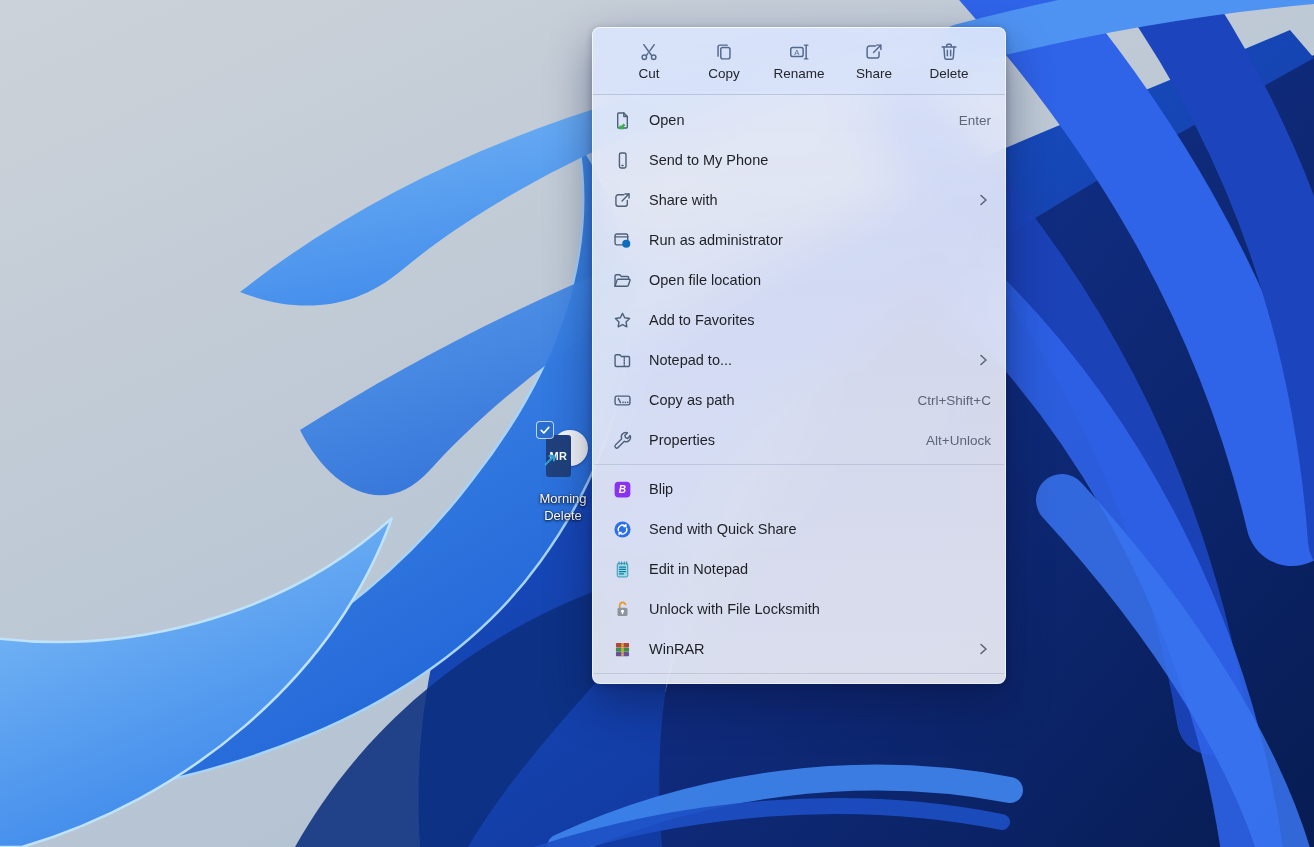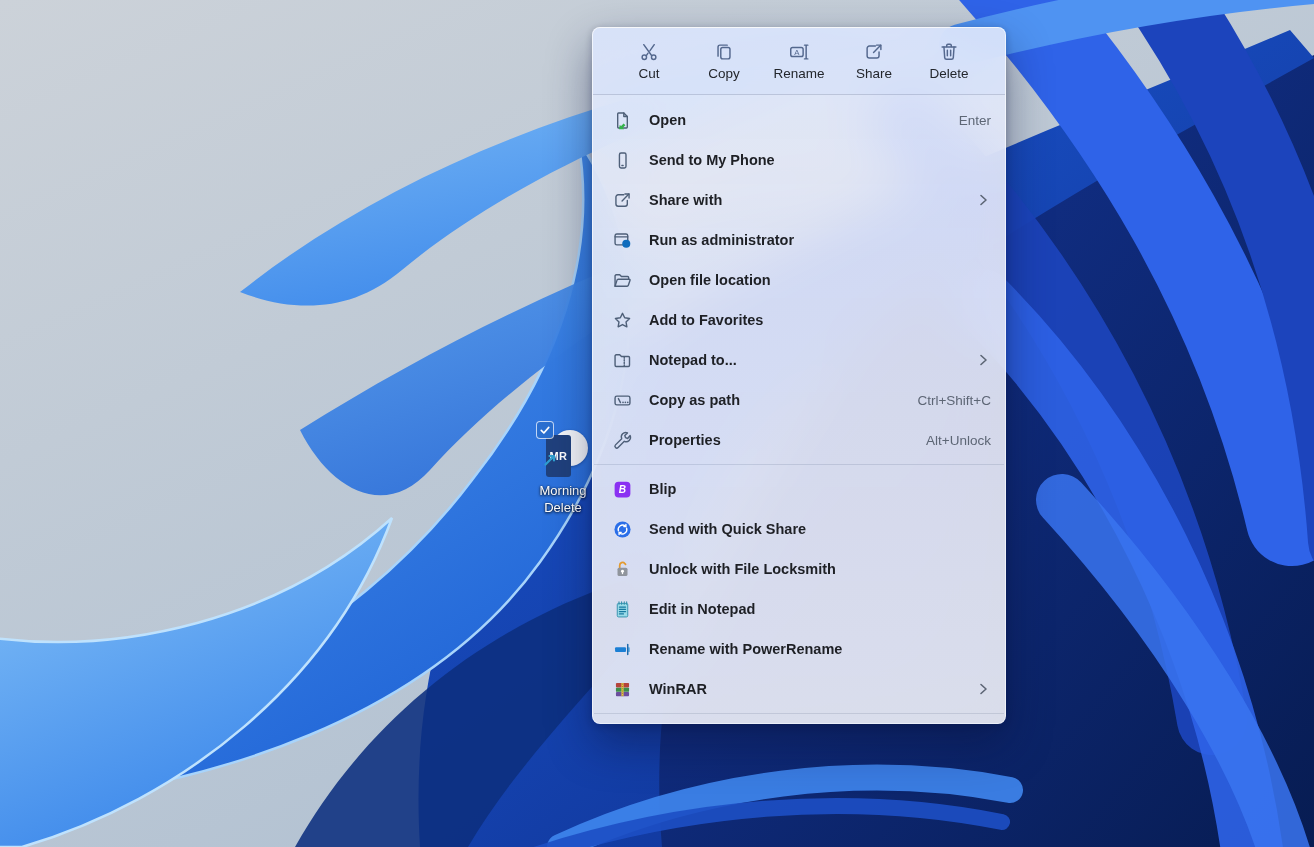--- a/index.html
+++ b/index.html
@@ -13,21 +13,21 @@
 
   
   .desktop-icon{position:absolute;left:527px;top:427px;width:72px;text-align:center;cursor:default;}
   .di-art{position:relative;width:46px;height:44px;margin:0 auto;}
   .di-blob{position:absolute;left:12px;top:3px;width:36px;height:36px;border-radius:50%;background:#f5f7fa;box-shadow:0 1px 3px rgba(0,20,60,.35);}
   .di-tile{position:absolute;left:6px;top:8px;width:25px;height:42px;background:#20417d;border-radius:3px;
     color:#fff;font-weight:bold;font-size:11px;display:flex;align-items:center;justify-content:center;letter-spacing:.5px;}
   .di-check{position:absolute;left:-3px;top:-5px;width:16px;height:16px;background:#2a6fd0;border-radius:3px;
     display:flex;align-items:center;justify-content:center;box-shadow:0 0 0 1px rgba(255,255,255,.7);}
   .di-arrow{position:absolute;left:3px;top:24px;width:16px;height:16px;}
-  .di-label{margin-top:12px;color:#fff;font-size:13px;line-height:1.3;
+  .di-label{margin-top:20px;color:#fff;font-size:13px;line-height:1.3;
     text-shadow:0 1px 3px rgba(0,0,0,.9),0 0 2px rgba(0,0,0,.55);}
 
   
   .context-menu{
     position:absolute;left:592px;top:27px;width:414px;
     border-radius:8px;overflow:hidden;
     background:linear-gradient(180deg, rgba(223,231,250,.92), rgba(232,233,243,.9) 32%, rgba(236,237,244,.92));
     backdrop-filter:blur(26px) saturate(150%);
     border:1px solid rgba(255,255,255,.6);
     box-shadow:0 20px 45px rgba(8,18,60,.45), 0 2px 8px rgba(8,18,60,.25);
@@ -47,21 +47,21 @@
   .menu-sections{padding:5px 0 5px 0;}
   .menu-section{padding:0;}
   .menu-separator{height:1px;background:rgba(70,84,120,.16);margin:4px 1px;}
   .menu-row{
     height:40px;margin:0 5px;border-radius:4px;
     display:flex;align-items:center;padding:0 9px 0 14px;box-sizing:border-box;
   }
   .menu-row.highlighted,.menu-row:hover{background:rgba(255,255,255,.55);}
   .row-icon{width:21px;height:21px;flex:0 0 21px;margin-right:16px;color:#4e5f78;}
   .row-icon svg{width:21px;height:21px;display:block;}
-  .row-label{font-size:14.5px;color:#1e2025;white-space:nowrap;font-weight:bold;}
+  .row-label{font-size:14.5px;color:#1e2025;white-space:nowrap;}
   .row-right{margin-left:auto;display:flex;align-items:flex-start;gap:6px;}
   .row-shortcut{font-size:13.5px;color:#5d6675;}
   .row-chevron{width:16px;height:16px;color:#5d6675;}
   .row-chevron svg{width:16px;height:16px;display:block;}
 </style>
 </head>
 <body>
 
 <svg class="wallpaper" viewBox="0 0 1314 847" preserveAspectRatio="none">
   <defs>
@@ -378,59 +378,45 @@
           </span>
     <span class="row-label">Send with Quick Share</span>
     <span class="row-right">
       
       
     </span>
   </div>
         <div class="menu-row">
     <span class="row-icon">
             <svg viewBox="0 0 24 24">
+              <rect x="6" y="5" width="12" height="15.5" rx="1.5" fill="#9adbe8" stroke="#2c8ca8" stroke-width="1"></rect>
+              <g stroke="#1779a0" stroke-width="1.4" stroke-linecap="round">
+                <path d="M8.5 9.2h7M8.5 11.8h7M8.5 14.4h7M8.5 17h4.6"></path>
+              </g>
+              <g stroke="#2c8ca8" stroke-width="1.2" stroke-linecap="round">
+                <path d="M8 3.3v2.6M11 3.3v2.6M14 3.3v2.6M16.8 3.3v2.6"></path>
+              </g>
+            </svg>
+          </span>
+    <span class="row-label">Edit in Notepad</span>
+    <span class="row-right">
+      
+      
+    </span>
+  </div>
+        <div class="menu-row">
+    <span class="row-icon">
+            <svg viewBox="0 0 24 24">
               <path d="M8.8 10V7.3a3.3 3.3 0 0 1 5.8-2.2l.9 1.1" stroke="#e39a2e" stroke-width="2" fill="none" stroke-linecap="round"></path>
               <rect x="6.3" y="10" width="11.4" height="9.5" rx="1.8" fill="#8f949c"></rect>
               <circle cx="12" cy="13.9" r="1.7" fill="#fff"></circle>
               <rect x="11.3" y="14.6" width="1.4" height="2.7" fill="#fff"></rect>
             </svg>
           </span>
     <span class="row-label">Unlock with File Locksmith</span>
-    <span class="row-right">
-      
-      
-    </span>
-  </div>
-        <div class="menu-row">
-    <span class="row-icon">
-            <svg viewBox="0 0 24 24">
-              <rect x="6" y="5" width="12" height="15.5" rx="1.5" fill="#9adbe8" stroke="#2c8ca8" stroke-width="1"></rect>
-              <g stroke="#1779a0" stroke-width="1.4" stroke-linecap="round">
-                <path d="M8.5 9.2h7M8.5 11.8h7M8.5 14.4h7M8.5 17h4.6"></path>
-              </g>
-              <g stroke="#2c8ca8" stroke-width="1.2" stroke-linecap="round">
-                <path d="M8 3.3v2.6M11 3.3v2.6M14 3.3v2.6M16.8 3.3v2.6"></path>
-              </g>
-            </svg>
-          </span>
-    <span class="row-label">Edit in Notepad</span>
-    <span class="row-right">
-      
-      
-    </span>
-  </div>
-        <div class="menu-row">
-    <span class="row-icon">
-            <svg viewBox="0 0 24 24">
-              <rect x="3.5" y="9.3" width="12.5" height="5.6" rx="1.2" fill="#1b7fd4"></rect>
-              <rect x="17.2" y="9.3" width="3.3" height="5.6" rx="1" fill="#6ab2e8"></rect>
-              <path d="M18 6.3v11.4" stroke="#1565a8" stroke-width="1.6" stroke-linecap="round"></path>
-            </svg>
-          </span>
-    <span class="row-label">Rename with PowerRename</span>
     <span class="row-right">
       
       
     </span>
   </div>
         <div class="menu-row">
     <span class="row-icon">
             <svg viewBox="0 0 24 24">
               <rect x="4.5" y="4.5" width="15" height="5.1" rx="1" fill="#b5443c"></rect>
               <rect x="4.5" y="9.9" width="15" height="4.7" rx="1" fill="#3e8e4a"></rect>

